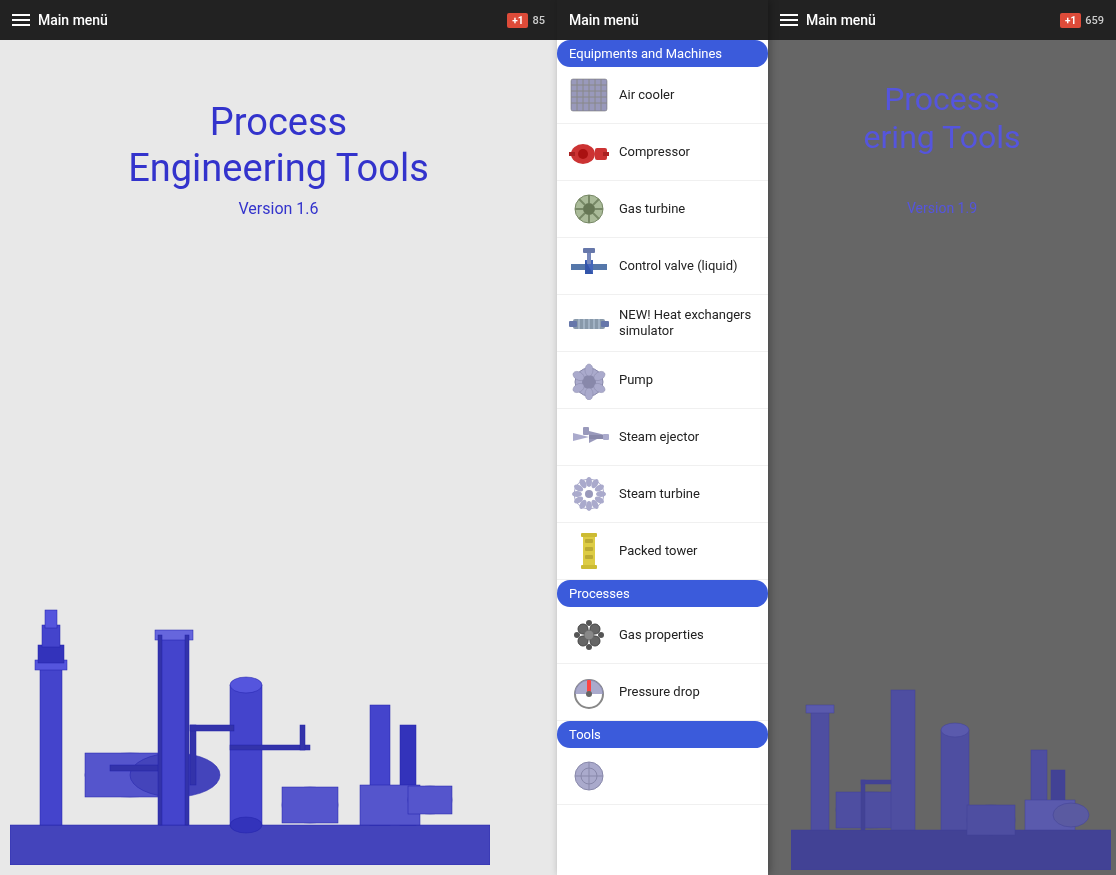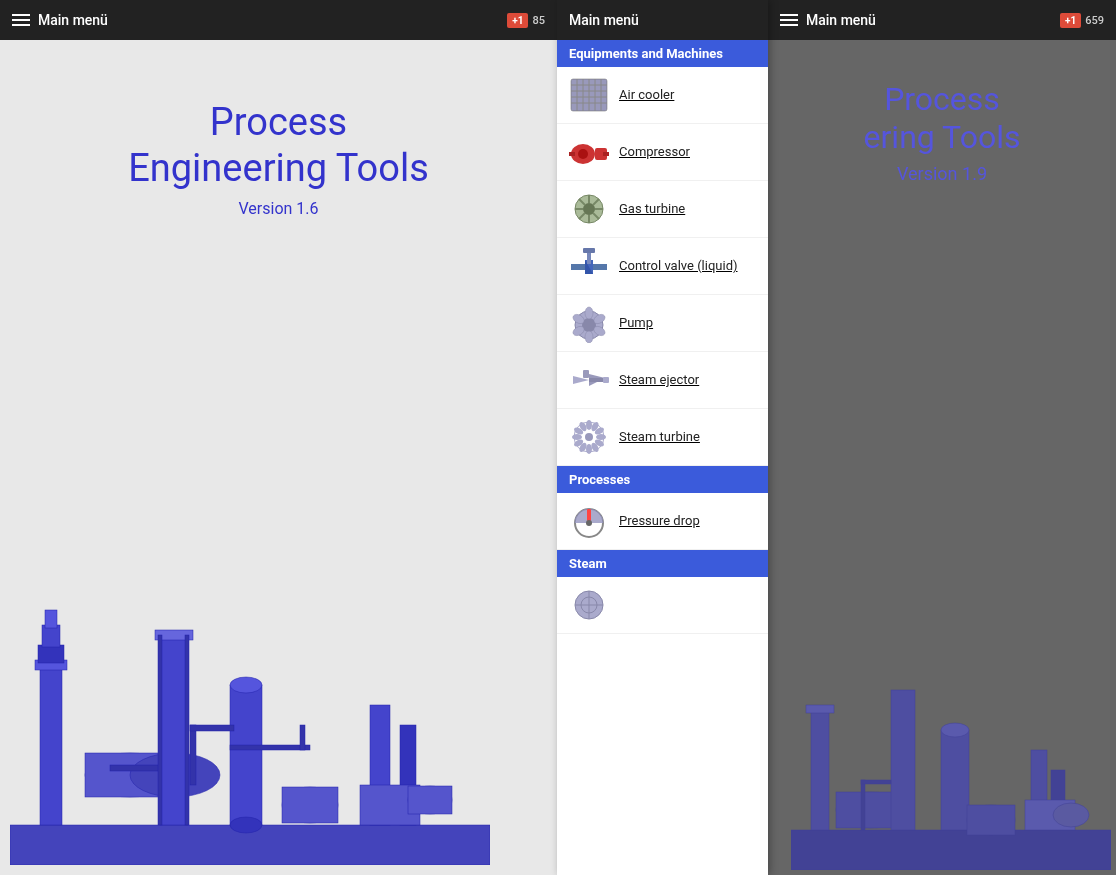--- a/index.html
+++ b/index.html
@@ -139,23 +139,24 @@
       color: #5555dd;
       font-size: 32px;
       font-weight: 400;
       text-align: center;
       line-height: 1.2;
       margin-bottom: 6px;
     }
 
     .right-app-version {
       color: #5555dd;
-      font-size: 18px;
+      font-size: 14px;
       text-align: center;
       margin-bottom: 10px;
+      margin-top: 37px;
     }
 
     .plant-image-right {
       width: 320px;
       height: 240px;
       position: absolute;
       bottom: 5px;
       right: 5px;
     }
 
@@ -180,32 +181,32 @@
       padding: 0 12px;
       color: white;
       font-size: 14px;
       font-weight: 500;
     }
 
     .section-header {
       background: #3b5bdb;
       color: white;
       font-size: 13px;
-      font-weight: 700;
+      font-weight: 400;
       padding: 6px 12px;
+      border-radius: 13px;
     }
 
     .menu-item {
       display: flex;
       align-items: center;
       padding: 6px 10px;
       border-bottom: 1px solid #f0f0f0;
       cursor: pointer;
       min-height: 52px;
-      text-decoration: underline;
     }
 
     .menu-item-icon {
       width: 44px;
       height: 44px;
       flex-shrink: 0;
       display: flex;
       align-items: center;
       justify-content: center;
       margin-right: 8px;
@@ -371,20 +372,35 @@
         <rect x="24" y="18" width="14" height="6" fill="#5577aa"></rect>
         <polygon points="16,14 24,14 24,28 16,28" fill="#4466bb"></polygon>
         <polygon points="16,14 24,28 16,28" fill="#3355aa"></polygon>
         <rect x="18" y="4" width="4" height="14" fill="#7788bb"></rect>
         <rect x="14" y="2" width="12" height="5" rx="1" fill="#6677aa"></rect>
       </svg>
     </div>
     <span class="menu-item-label">Control valve (liquid)</span>
   </div>
 
+  <div class="menu-item">
+    <div class="menu-item-icon">
+      <svg width="40" height="40" viewBox="0 0 40 40">
+        <rect x="4" y="16" width="32" height="10" rx="2" fill="#8899aa"></rect>
+        <rect x="0" y="18" width="8" height="6" rx="1" fill="#6677aa"></rect>
+        <rect x="32" y="18" width="8" height="6" rx="1" fill="#6677aa"></rect>
+        <line x1="10" y1="16" x2="10" y2="26" stroke="#aabbcc" stroke-width="1.5"></line>
+        <line x1="15" y1="16" x2="15" y2="26" stroke="#aabbcc" stroke-width="1.5"></line>
+        <line x1="20" y1="16" x2="20" y2="26" stroke="#aabbcc" stroke-width="1.5"></line>
+        <line x1="25" y1="16" x2="25" y2="26" stroke="#aabbcc" stroke-width="1.5"></line>
+        <line x1="30" y1="16" x2="30" y2="26" stroke="#aabbcc" stroke-width="1.5"></line>
+      </svg>
+    </div>
+    <span class="menu-item-label">NEW! Heat exchangers simulator</span>
+  </div>
 
   <div class="menu-item">
     <div class="menu-item-icon">
       <svg width="40" height="40" viewBox="0 0 40 40">
         <circle cx="20" cy="22" r="14" fill="#aaaacc" stroke="#8888aa" stroke-width="1"></circle>
         <circle cx="20" cy="22" r="7" fill="#8888aa"></circle>
         <g fill="#aaaacc" stroke="#8888aa" stroke-width="0.5">
           <ellipse cx="20" cy="10" rx="4" ry="6" transform="rotate(0,20,22)"></ellipse>
           <ellipse cx="20" cy="10" rx="4" ry="6" transform="rotate(60,20,22)"></ellipse>
           <ellipse cx="20" cy="10" rx="4" ry="6" transform="rotate(120,20,22)"></ellipse>
@@ -427,38 +443,67 @@
           <ellipse cx="20" cy="8" rx="3" ry="5" transform="rotate(240,20,20)"></ellipse>
           <ellipse cx="20" cy="8" rx="3" ry="5" transform="rotate(270,20,20)"></ellipse>
           <ellipse cx="20" cy="8" rx="3" ry="5" transform="rotate(300,20,20)"></ellipse>
           <ellipse cx="20" cy="8" rx="3" ry="5" transform="rotate(330,20,20)"></ellipse>
         </g>
       </svg>
     </div>
     <span class="menu-item-label">Steam turbine</span>
   </div>
 
+  <div class="menu-item">
+    <div class="menu-item-icon">
+      <svg width="40" height="40" viewBox="0 0 40 40">
+        <rect x="14" y="2" width="12" height="36" rx="2" fill="#ddcc44"></rect>
+        <rect x="16" y="8" width="8" height="4" rx="1" fill="#bbaa33"></rect>
+        <rect x="16" y="16" width="8" height="4" rx="1" fill="#bbaa33"></rect>
+        <rect x="16" y="24" width="8" height="4" rx="1" fill="#bbaa33"></rect>
+        <rect x="12" y="2" width="16" height="4" rx="1" fill="#ccbb33"></rect>
+        <rect x="12" y="34" width="16" height="4" rx="1" fill="#ccbb33"></rect>
+      </svg>
+    </div>
+    <span class="menu-item-label">Packed tower</span>
+  </div>
 
   <div class="section-header">Processes</div>
 
 
+  <div class="menu-item">
+    <div class="menu-item-icon">
+      <svg width="40" height="40" viewBox="0 0 40 40">
+        <circle cx="14" cy="14" r="5" fill="#666" stroke="#444" stroke-width="1"></circle>
+        <circle cx="26" cy="14" r="5" fill="#666" stroke="#444" stroke-width="1"></circle>
+        <circle cx="14" cy="26" r="5" fill="#666" stroke="#444" stroke-width="1"></circle>
+        <circle cx="26" cy="26" r="5" fill="#666" stroke="#444" stroke-width="1"></circle>
+        <circle cx="20" cy="20" r="5" fill="#888" stroke="#666" stroke-width="1"></circle>
+        <circle cx="20" cy="8" r="3" fill="#555"></circle>
+        <circle cx="8" cy="20" r="3" fill="#555"></circle>
+        <circle cx="32" cy="20" r="3" fill="#555"></circle>
+        <circle cx="20" cy="32" r="3" fill="#555"></circle>
+      </svg>
+    </div>
+    <span class="menu-item-label">Gas properties</span>
+  </div>
 
   <div class="menu-item">
     <div class="menu-item-icon">
       <svg width="40" height="40" viewBox="0 0 40 40">
         <circle cx="20" cy="22" r="14" fill="none" stroke="#888" stroke-width="2"></circle>
         <path d="M6,22 A14,14 0 1,1 34,22" fill="#aaaacc" stroke="#8888aa" stroke-width="1"></path>
         <rect x="18" y="8" width="4" height="12" rx="1" fill="#ff4444"></rect>
         <circle cx="20" cy="22" r="3" fill="#666"></circle>
       </svg>
     </div>
     <span class="menu-item-label">Pressure drop</span>
   </div>
 
-  <div class="section-header">Steam</div>
+  <div class="section-header">Tools</div>
 
 
   <div class="menu-item">
     <div class="menu-item-icon">
       <svg width="40" height="40" viewBox="0 0 40 40">
         <circle cx="20" cy="20" r="14" fill="#aaaacc" stroke="#8888aa" stroke-width="1"></circle>
         <circle cx="20" cy="20" r="8" fill="none" stroke="#8888aa" stroke-width="1"></circle>
         <line x1="20" y1="6" x2="20" y2="34" stroke="#8888aa" stroke-width="1"></line>
         <line x1="6" y1="20" x2="34" y2="20" stroke="#8888aa" stroke-width="1"></line>
       </svg>

